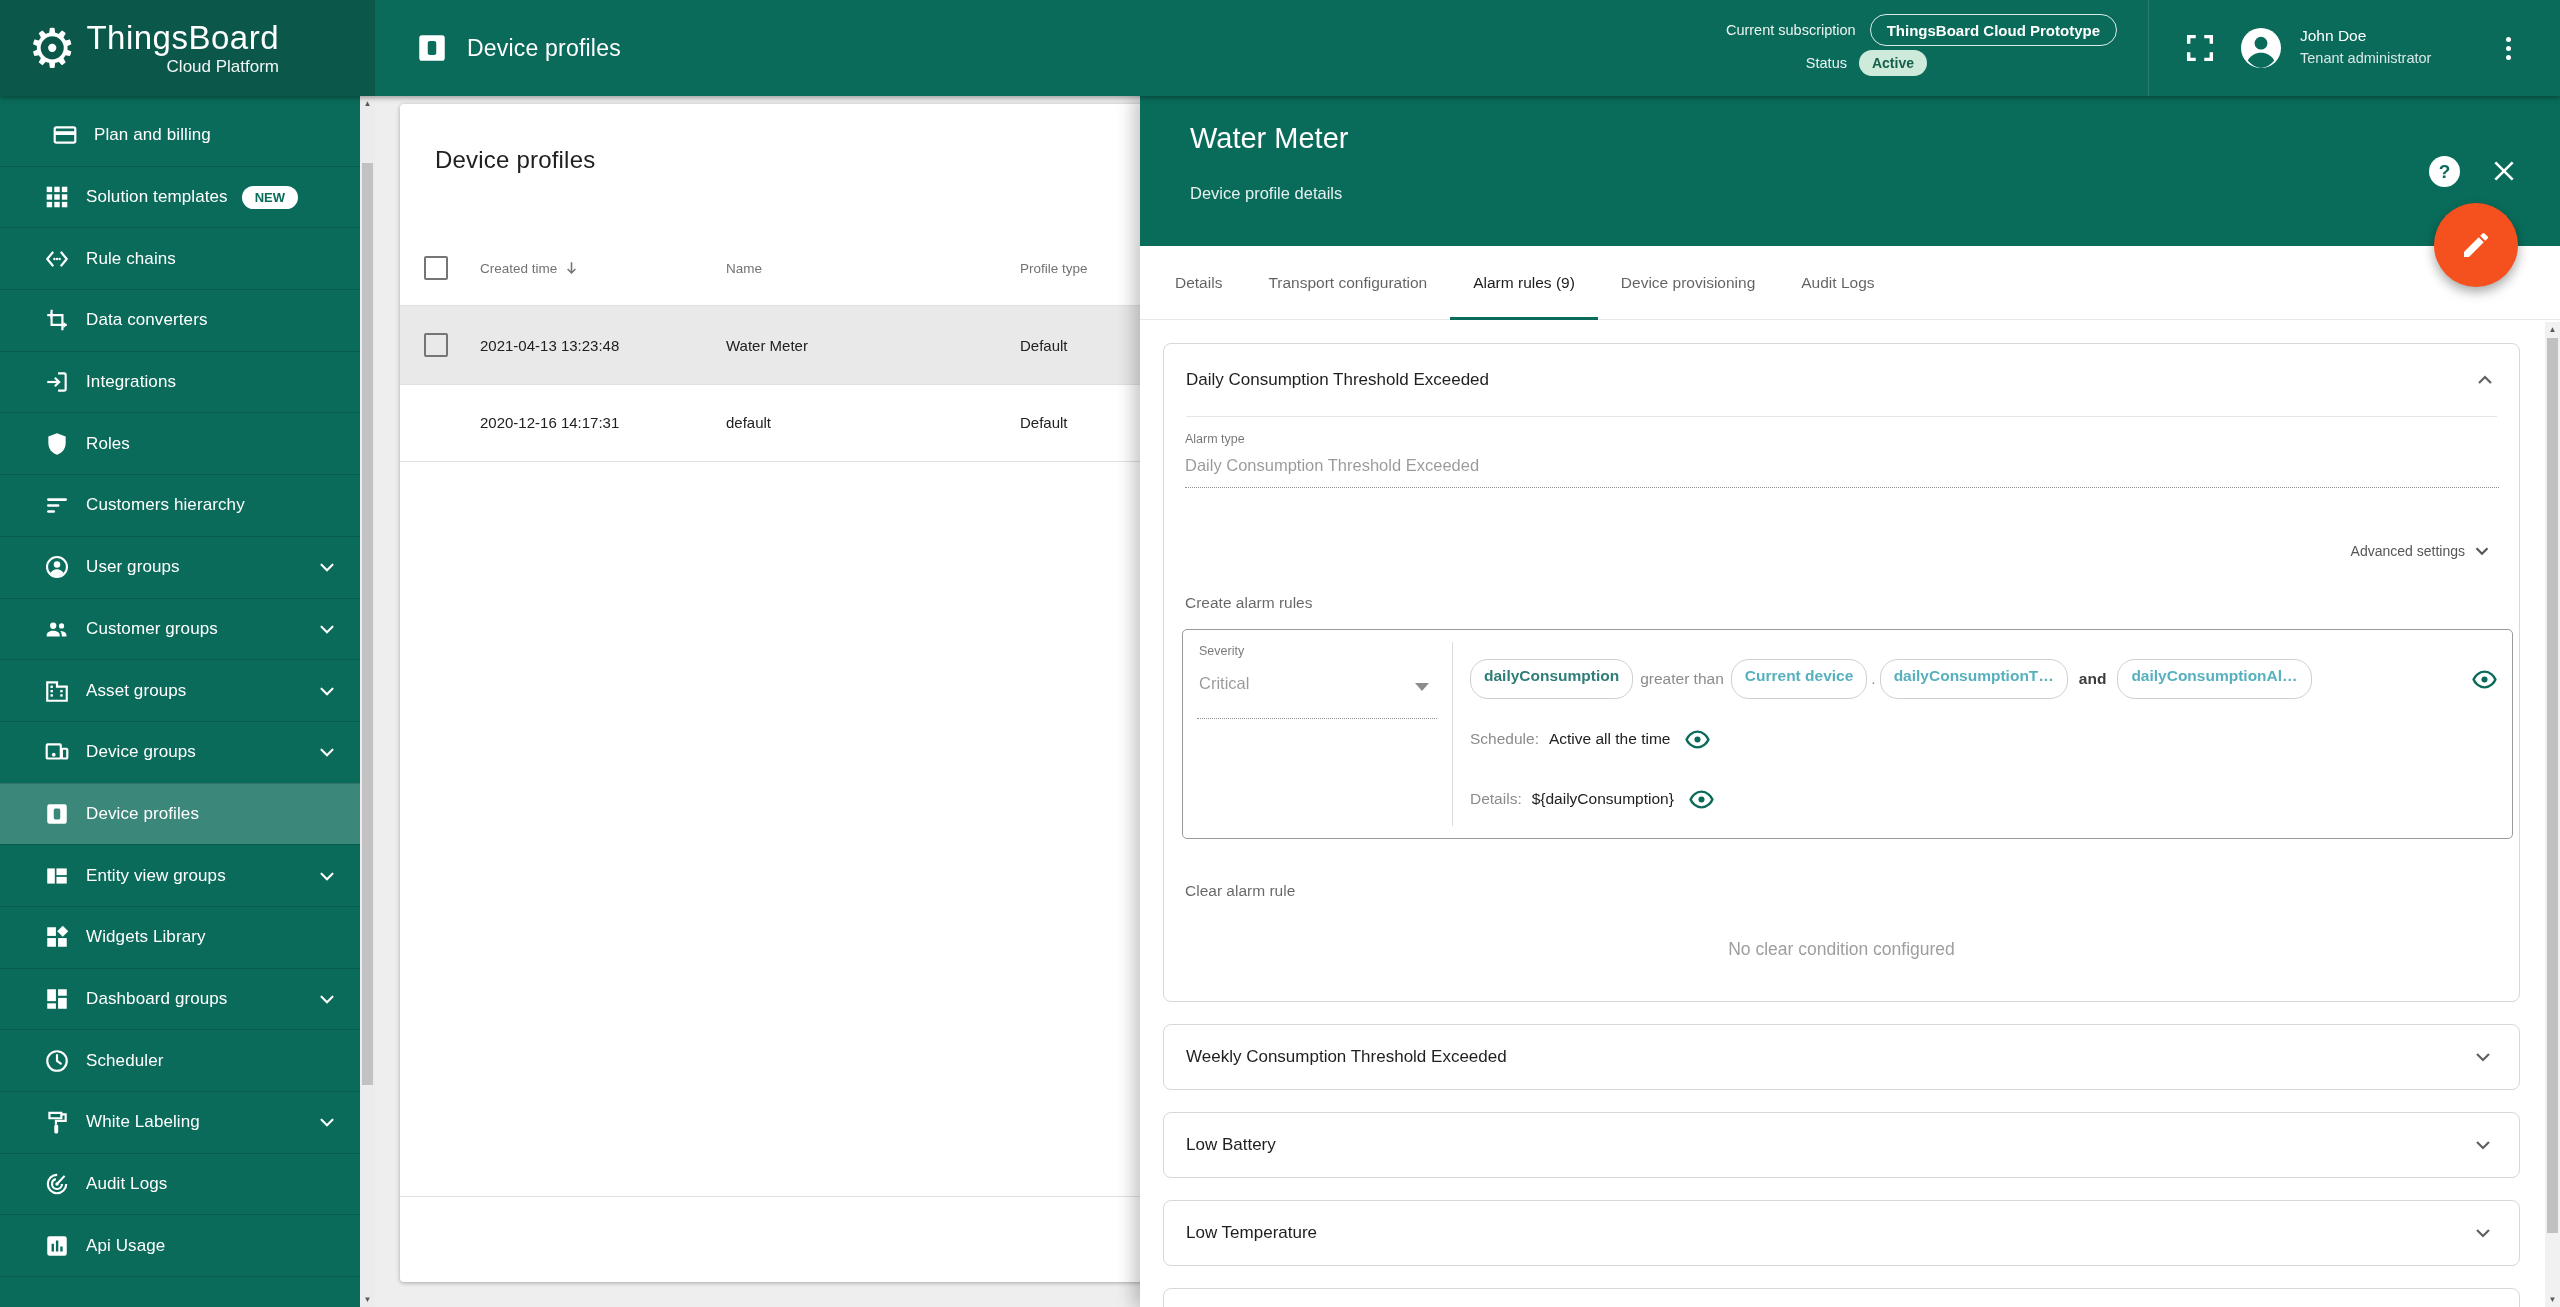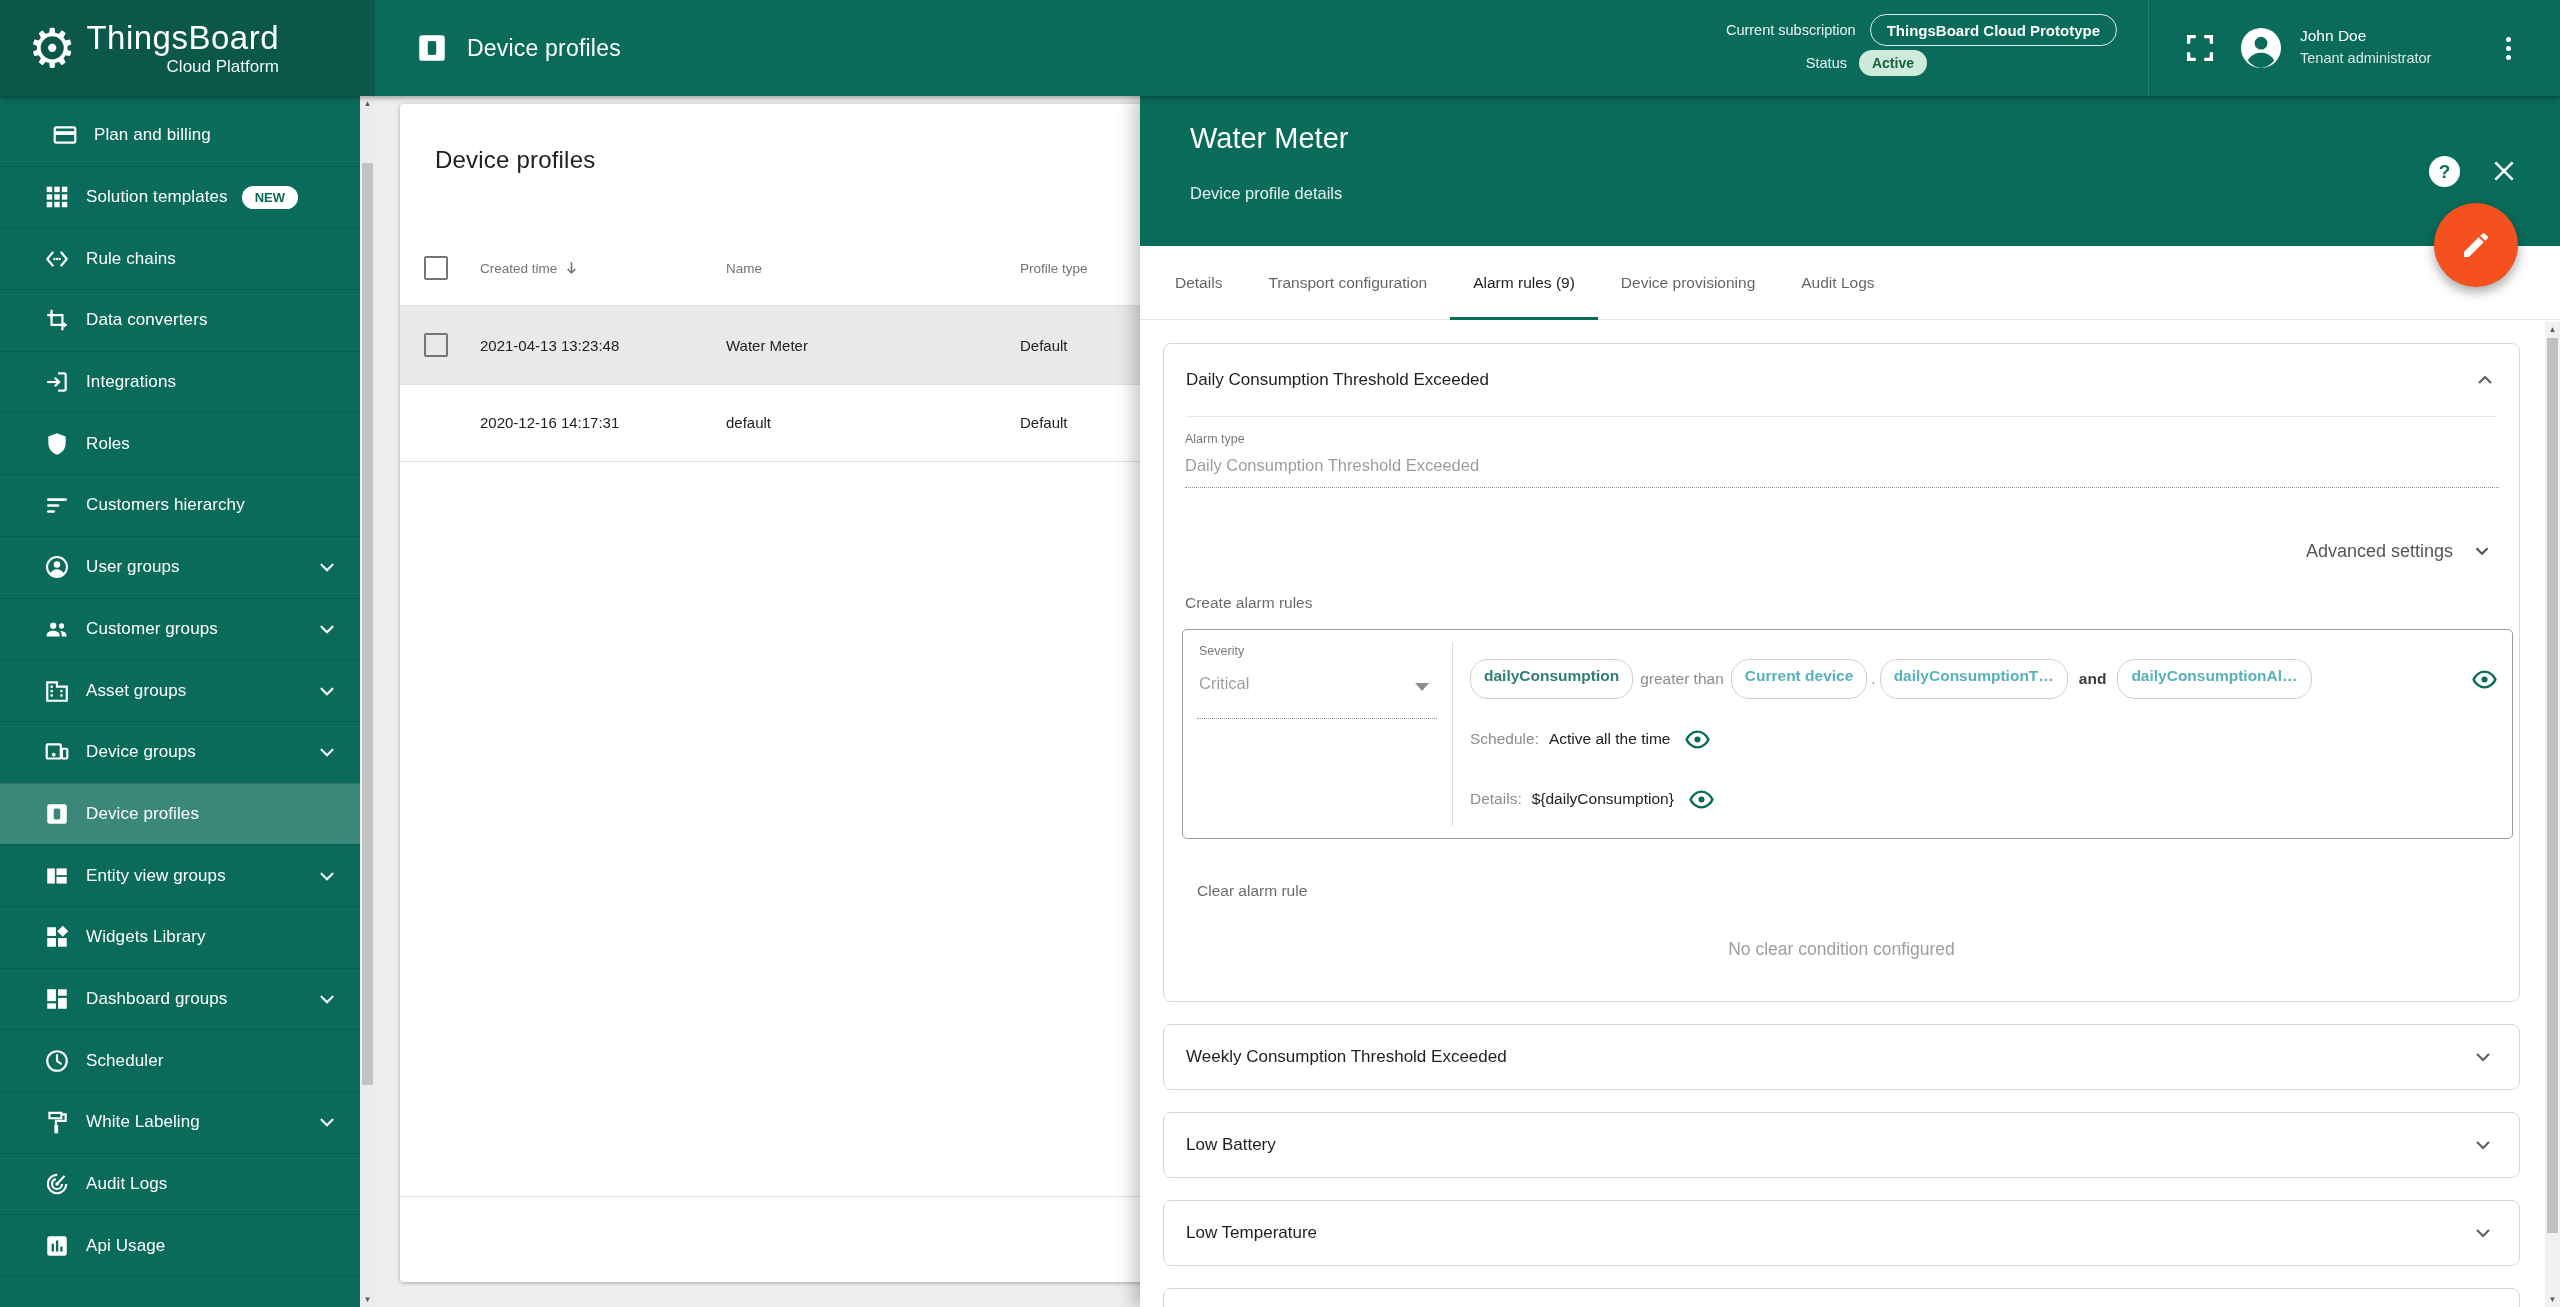--- a/index.html
+++ b/index.html
@@ -92,22 +92,22 @@
   
   #card-exp{top:23px;height:659px;}
   #card-exp .head{position:absolute;left:22px;right:22px;top:0;height:72px;display:flex;align-items:center;
                   justify-content:space-between;cursor:pointer;}
   #card-exp .hdiv{position:absolute;left:22px;right:22px;top:72px;height:1px;background:#e6e6e6;}
   .f-label{font-size:12.5px;color:rgba(0,0,0,.54);}
   .f-value{font-size:16.5px;color:rgba(0,0,0,.40);}
   #alarm-type-label{position:absolute;left:21px;top:88px;}
   #alarm-type-value{position:absolute;left:21px;top:112px;}
   #alarm-type-line{position:absolute;left:21px;right:20px;top:143px;border-bottom:1.6px dotted #8f8f8f;}
-  #advanced{position:absolute;right:26px;top:196px;display:flex;align-items:center;gap:18px;cursor:pointer;
-            font-size:18px;color:#565656;}
+  #advanced{position:absolute;right:26px;top:196px;display:flex;align-items:center;gap:6px;cursor:pointer;
+            font-size:14px;color:#565656;}
   #create-label{position:absolute;left:21px;top:250px;font-size:15.5px;color:rgba(0,0,0,.6);}
   #rule-box{position:absolute;left:18px;top:285px;width:1331px;height:210px;border:1.6px solid #9a9a9a;
             border-radius:5px;box-sizing:border-box;}
   #sev-label{position:absolute;left:16px;top:14px;}
   #sev-value{position:absolute;left:16px;top:44px;}
   #sev-arrow{position:absolute;left:232px;top:53px;width:0;height:0;border-left:7px solid transparent;
              border-right:7px solid transparent;border-top:8px solid rgba(0,0,0,.45);cursor:pointer;}
   #sev-line{position:absolute;left:14px;width:240px;top:88px;border-bottom:1.6px dotted #8f8f8f;}
   #rule-vdiv{position:absolute;left:269px;top:12px;bottom:12px;width:1px;background:#dcdcdc;}
   .rule-row{position:absolute;left:287px;display:flex;align-items:center;}
@@ -117,21 +117,21 @@
   .chip{border:1.5px solid #cfcfcf;border-radius:18px;height:40px;line-height:32px;padding:0 13px;
         font-size:15.5px;font-weight:700;box-sizing:border-box;white-space:nowrap;background:#fff;}
   .chip.teal{color:#2E7D78;}
   .chip.cyan{color:#56B1BD;}
   .cond-text{color:#8c8c8c;font-size:15.5px;margin:0 7px;}
   .cond-and{color:#3c3c3c;font-size:15.5px;font-weight:700;margin:0 11px;}
   .eye{width:27px;height:27px;display:inline-flex;cursor:pointer;flex:none;}
   #row-cond .eye{margin-left:auto;}
   .rr-label{font-size:15.5px;color:#8c8c8c;margin-right:10px;}
   .rr-value{font-size:15.5px;color:#212121;margin-right:14px;}
-  #clear-label{position:absolute;left:21px;top:538px;font-size:15.5px;color:rgba(0,0,0,.6);margin-left:12px;}
+  #clear-label{position:absolute;left:21px;top:538px;font-size:15.5px;color:rgba(0,0,0,.6);}
   #no-clear{position:absolute;left:0;right:0;top:595px;text-align:center;font-size:17.5px;color:#9e9e9e;}
   
   .acard.collapsed{height:66px;display:flex;align-items:center;justify-content:space-between;
                    padding:0 24px 0 22px;cursor:pointer;}
   #card-c0{top:704px;} #card-c1{top:792px;} #card-c2{top:880px;} #card-partial{top:968px;height:60px;}
   
   #panel-sb{position:absolute;right:0;top:2px;width:15px;bottom:0;background:#f1f1f1;}
   #panel-sb .thumb{position:absolute;left:2px;width:11px;top:16px;height:895px;background:#c1c1c1;cursor:pointer;}
   svg{display:block;}
 </style>

